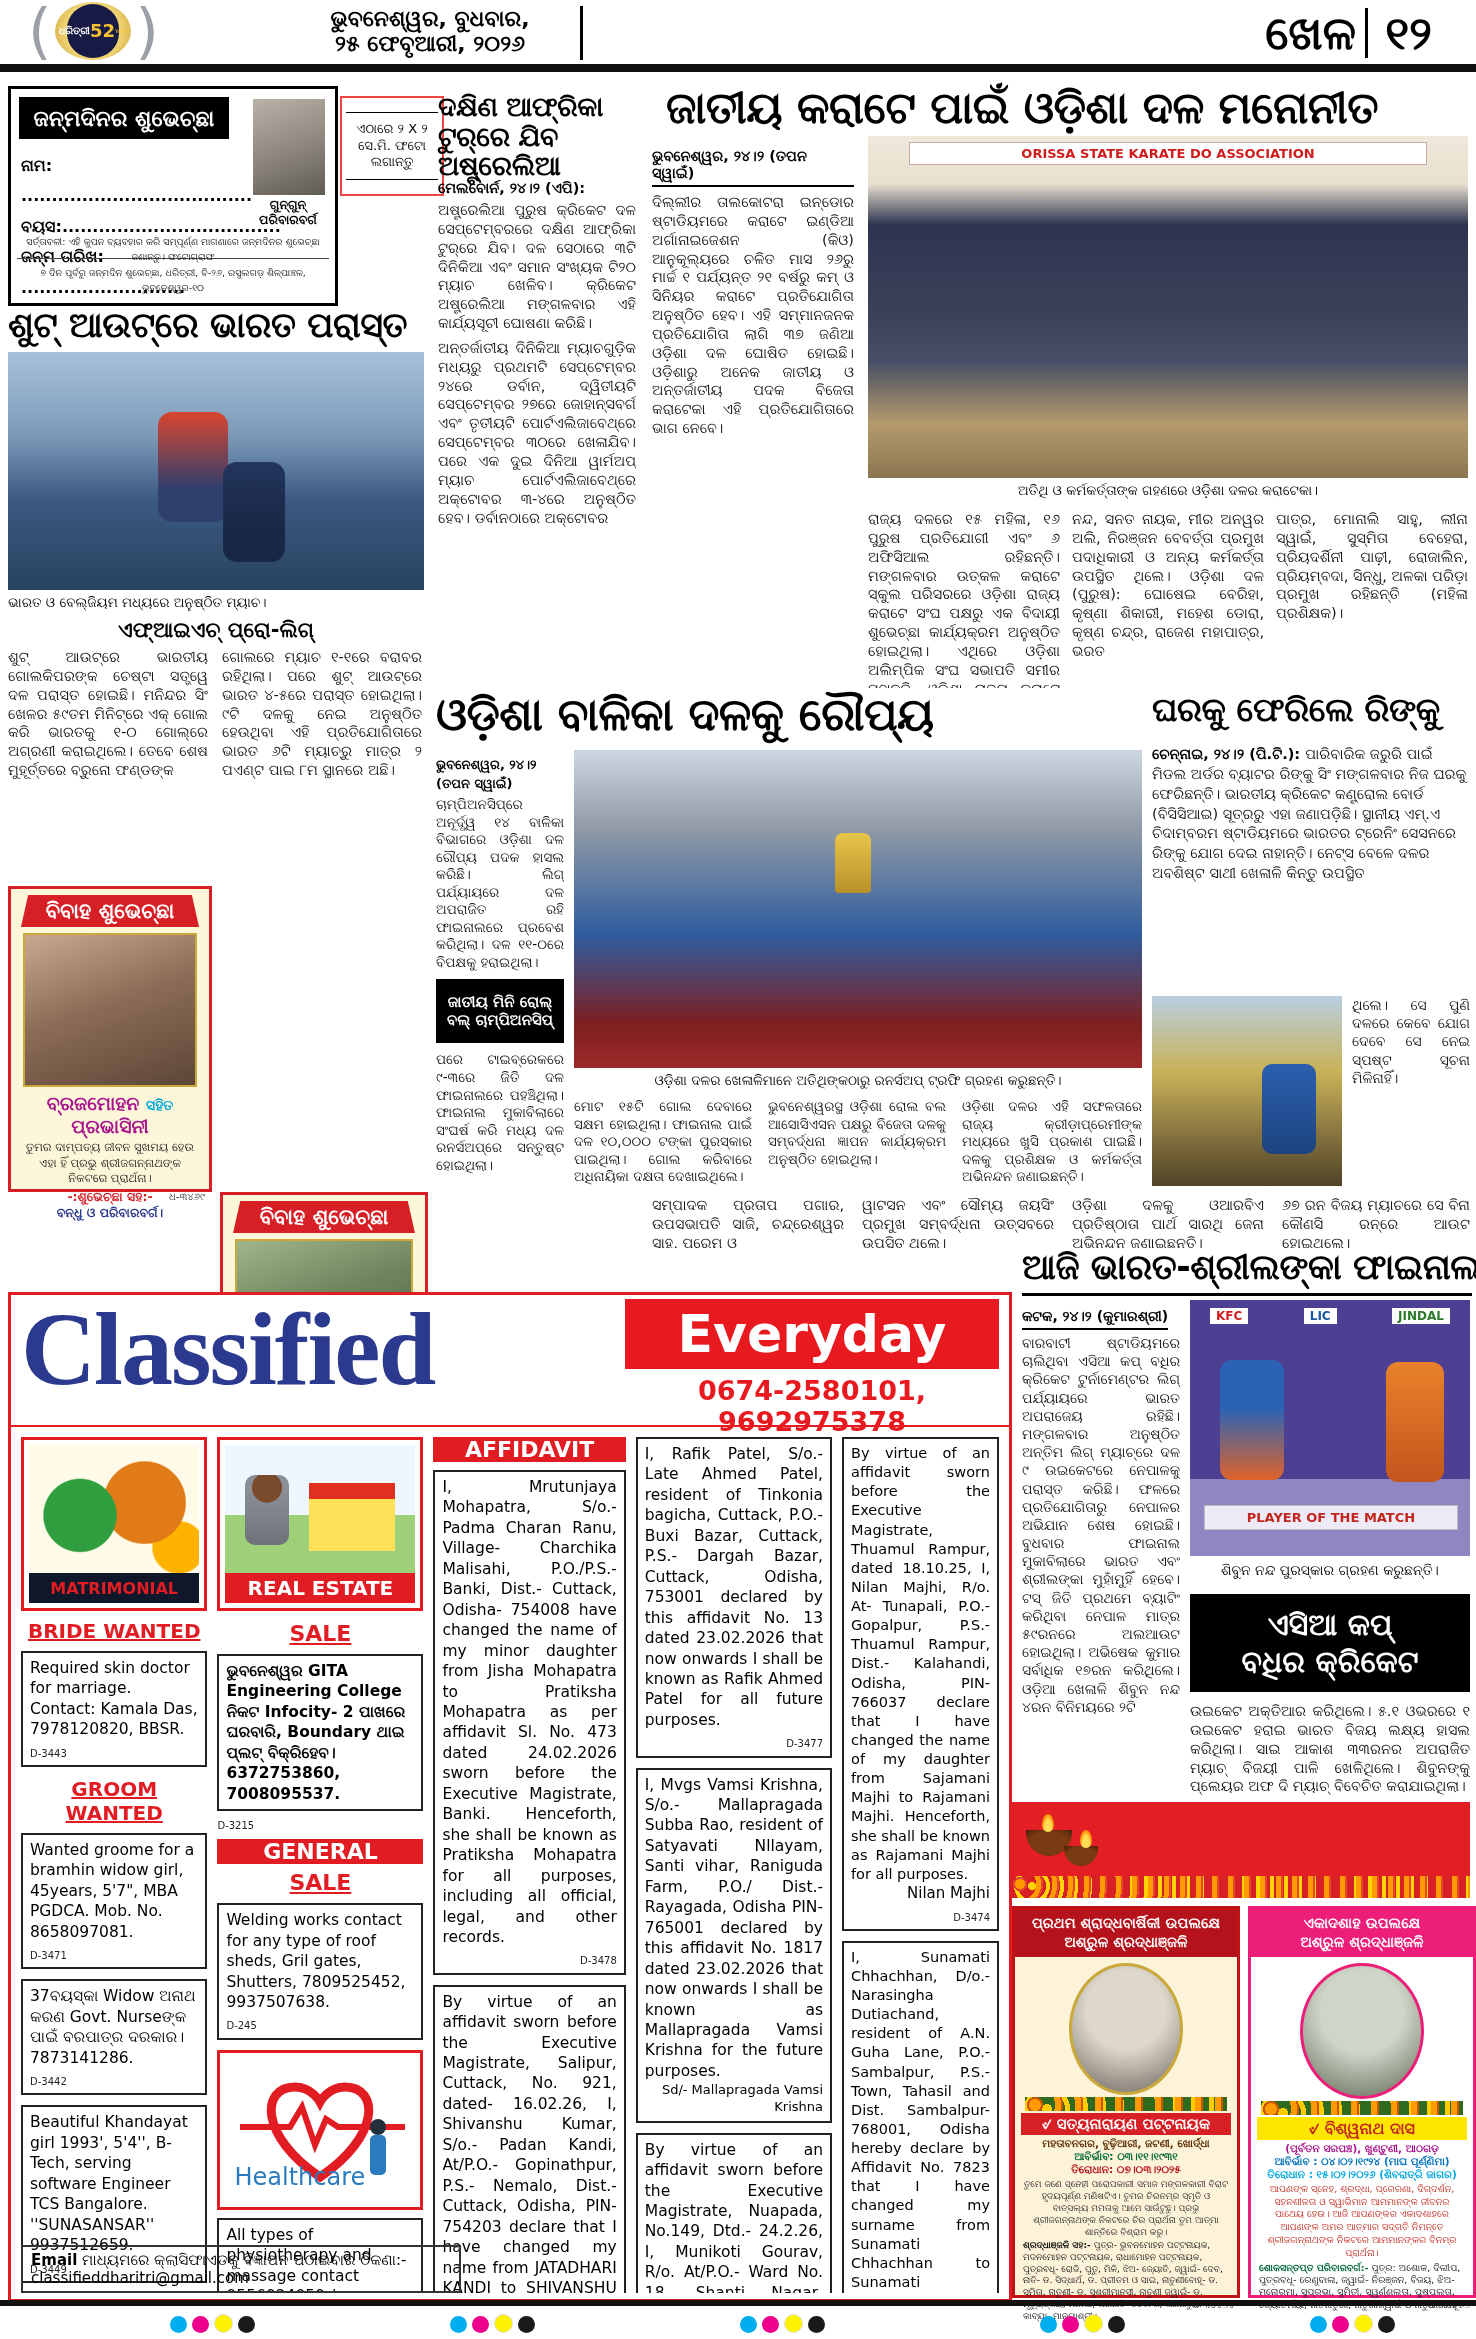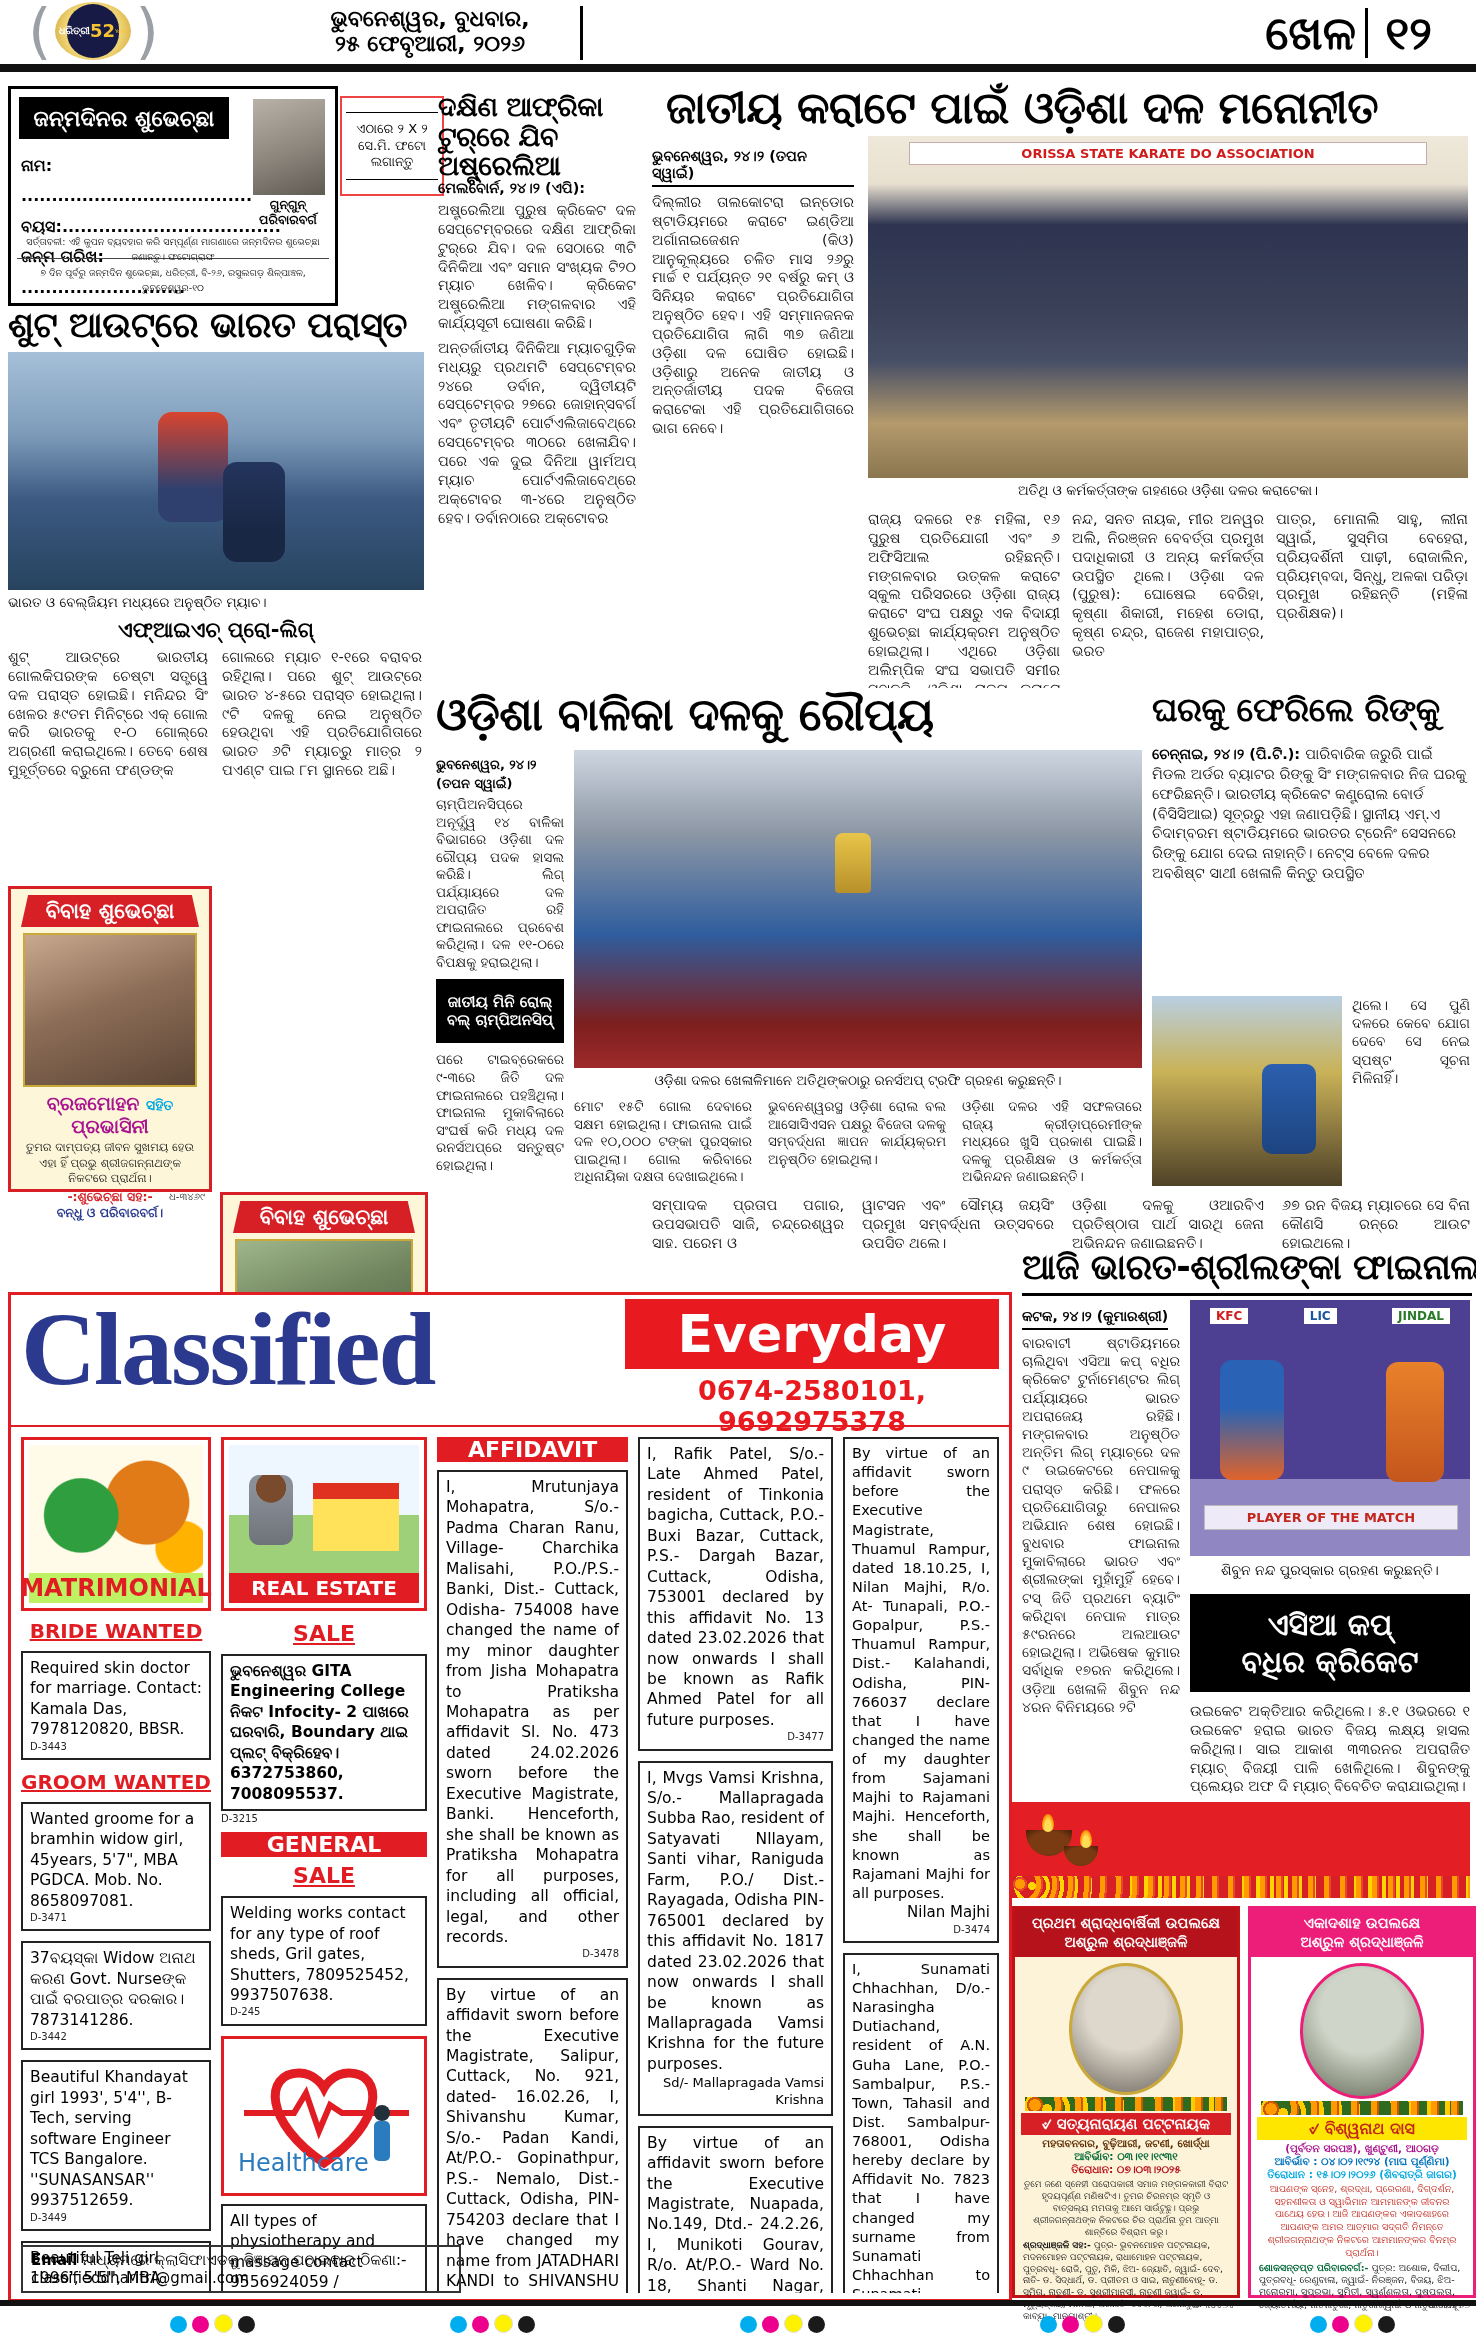--- a/index.html
+++ b/index.html
@@ -11,21 +11,21 @@
   .odia-body{font-size:14.5px;line-height:1.3;color:#111;}
   .headline{font-weight:bold;color:#000;line-height:1.1;letter-spacing:-.5px;}
   .dateline{font-weight:bold;font-size:14.5px;color:#000;}
   .dateline-u{border-bottom:2px solid #000;padding-bottom:3px;display:inline-block;}
   .caption{font-size:13.5px;color:#000;}
   .photo{background:#999;overflow:hidden;}
   .blackbox{background:#000;color:#fff;font-weight:bold;display:flex;flex-direction:column;align-items:center;justify-content:center;line-height:1.25;}
   .redband{background:#e11d23;color:#fff;font-weight:bold;display:flex;align-items:center;justify-content:center;}
   .red-underline{color:#e11d23;font-weight:bold;text-decoration:underline;text-align:center;}
   .adbox{border:2px solid #222;padding:5px 7px;font-size:15.5px;line-height:1.32;color:#000;background:#fff;margin-bottom:10px;}
-  .adcode{font-size:10px;color:#222;display:block;margin-top:0;}
+  .adcode{font-size:10px;color:#222;display:block;margin-top:7px;}
   .col{display:flex;flex-direction:column;}
   .wed-card{border:3px solid #d71f26;background:#fdf6d8;position:relative;}
   .wed-banner{background:#d71f26;color:#fff;font-weight:bold;font-size:21px;text-align:center;padding:4px 0;margin:6px 10px 6px;clip-path:polygon(4% 0,96% 0,100% 100%,0 100%);}
   .mem-card{position:absolute;background:#fffdf4;}
   .mem-head{color:#fff;font-weight:bold;font-size:14.5px;text-align:center;line-height:1.3;padding:5px 2px;}
   .oval{border-radius:50%;overflow:hidden;}
   .flowers{background:repeating-radial-gradient(circle at 8px 8px,#ff9a00 0 5px,#e8472b 5px 7px,transparent 7px 16px),repeating-radial-gradient(circle at 20px 10px,#ffd400 0 4px,transparent 4px 14px),#d71f26;}
   .marigold{background:repeating-radial-gradient(circle at 10px 8px,#ff9a00 0 6px,#cc5500 6px 8px,transparent 8px 20px),repeating-radial-gradient(circle at 22px 12px,#ffcc00 0 5px,transparent 5px 18px),#2e6b1f;}
   .diya{position:relative;width:46px;height:26px;background:radial-gradient(ellipse at center,#7a3a12 0 60%,#4a1f08 100%);border-radius:0 0 26px 26px;}
   .diya:before{content:"";position:absolute;left:16px;top:-16px;width:12px;height:18px;background:radial-gradient(ellipse at 50% 80%,#ffdd55 0 40%,#ff8a00 70%,#e2431f 100%);border-radius:50% 50% 50% 50%/60% 60% 40% 40%;}
@@ -175,21 +175,21 @@
       <div style="position:absolute;left:10px;top:-6px;font-family:'Liberation Serif',serif;font-weight:bold;font-size:104px;color:#2b3a8f;letter-spacing:-2px;">Classified</div>
       <div style="position:absolute;left:614px;top:4px;width:374px;height:70px;background:#e8191f;color:#fff;display:flex;align-items:center;justify-content:center;font-weight:bold;font-size:52px;">Everyday</div>
       <div style="position:absolute;left:614px;top:80px;width:374px;text-align:center;color:#e8191f;font-weight:bold;font-size:27px;">0674-2580101, 9692975378</div>
     </div>
 
     <div style="display:flex;gap:10px;padding:10px;height:846px;overflow:hidden;">
 
       <div class="col" style="width:190px;">
         <div style="border:3px solid #e11d23;padding:5px;margin-bottom:8px;">
           <div style="height:128px;background:radial-gradient(circle at 30% 55%,#2e9e3f 0 26%,transparent 27%),radial-gradient(circle at 68% 45%,#e07b18 0 30%,transparent 31%),radial-gradient(circle at 88% 80%,#ffb300 0 14%,transparent 15%),#fffbe8;"></div>
-          <div class="redband" style="height:30px;font-size:24px;background:#bef264;color:#e11d23;">MATRIMONIAL</div>
+          <div class="redband" style="height:30px;font-size:16px;background:#0f172a;color:#e11d23;">MATRIMONIAL</div>
         </div>
         <div class="red-underline" style="font-size:20px;margin-bottom:8px;">BRIDE WANTED</div>
         <div class="adbox"><span>Required skin doctor for marriage. Contact: Kamala Das, 7978120820, BBSR.</span><span class="adcode">D-3443</span></div>
         <div class="red-underline" style="font-size:20px;margin-bottom:8px;">GROOM WANTED</div>
         <div class="adbox"><span>Wanted groome for a bramhin widow girl, 45years, 5'7", MBA PGDCA. Mob. No. 8658097081.</span><span class="adcode">D-3471</span></div>
         <div class="adbox"><span>37ବୟସ୍କା Widow ଅନାଥ କରଣ Govt. Nurseଙ୍କ ପାଇଁ ବରପାତ୍ର ଦରକାର। 7873141286.</span><span class="adcode">D-3442</span></div>
         <div class="adbox"><span>Beautiful Khandayat girl 1993', 5'4'', B-Tech, serving software Engineer TCS Bangalore. ''SUNASANSAR'' 9937512659.</span><span class="adcode">D-3449</span></div>
         <div class="adbox"><span>Beautiful Teli girl 1996', 5'5'', MBA complete, settled Bhubaneswar. ''SUNASANSAR'' 9937512659.</span></div>
       </div>
 

